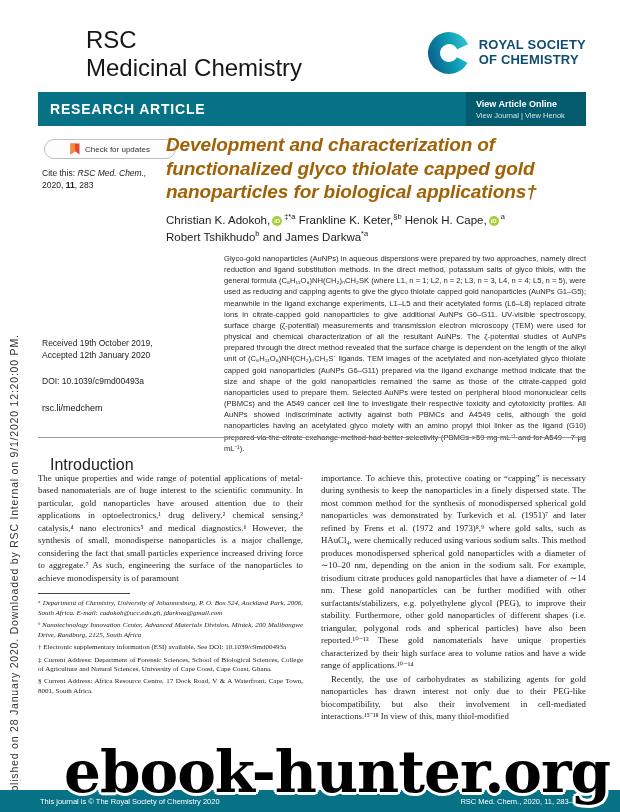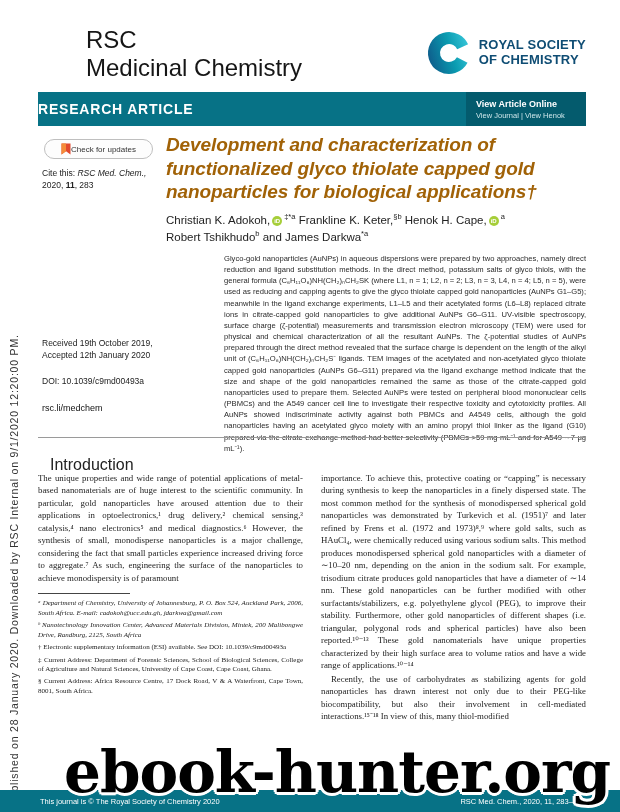--- a/index.html
+++ b/index.html
@@ -15,31 +15,31 @@
   
   .masthead{position:absolute;top:26px;left:38px;line-height:1.18;margin-left:48px;}
   .masthead .m1,.masthead .m2{font-size:24px;color:#161616;}
   .soc-logo{position:absolute;top:30px;right:34px;display:flex;align-items:center;gap:7px;}
   .soc-text{font-size:13px;font-weight:bold;color:#0f4d74;line-height:1.15;letter-spacing:0.2px;}
   
   .banner{
     position:absolute;top:92px;left:38px;width:548px;height:34px;background:#077286;
     display:flex;align-items:center;justify-content:space-between;box-sizing:border-box;
   }
-  .banner-label{color:#fff;font-weight:bold;font-size:14px;letter-spacing:0.8px;}
+  .banner-label{color:#fff;font-weight:bold;font-size:14px;letter-spacing:0.8px;padding-left:12px;}
   .view-box{
     background:#045b6d;height:100%;box-sizing:border-box;padding:4px 10px 3px 10px;
     display:flex;flex-direction:column;justify-content:center;cursor:pointer;min-width:120px;
   }
   .view-online{color:#ffffff;font-weight:bold;font-size:9px;}
   .view-links{color:#cde6ea;font-size:7.5px;margin-top:2px;}
   
   .check-updates{
     position:absolute;top:139px;left:44px;height:18px;border:1px solid #bfbfbf;border-radius:10px;
-    background:#fdfdfd;display:inline-flex;align-items:center;padding:0 16px;cursor:pointer;
+    background:#fdfdfd;display:inline-flex;align-items:center;gap:5px;padding:0 25px;cursor:pointer;
   }
   .check-updates span{font-size:8px;color:#333;}
   .cite{position:absolute;top:168px;left:42px;width:118px;font-size:8.5px;line-height:1.4;color:#222;}
   .cite .j{font-style:italic;}
   .cite .v{font-weight:bold;}
   
   .title{
     position:absolute;top:133px;left:166px;width:424px;font-size:19px;font-weight:bold;
     color:#a16207;line-height:1.24;letter-spacing:-0.1px;font-style:italic;
   }

